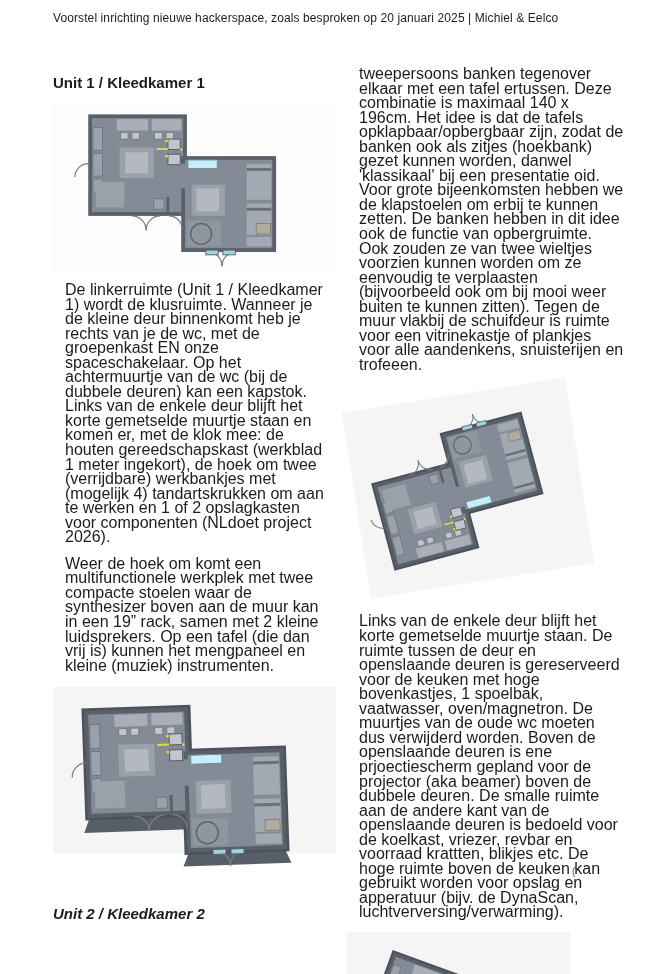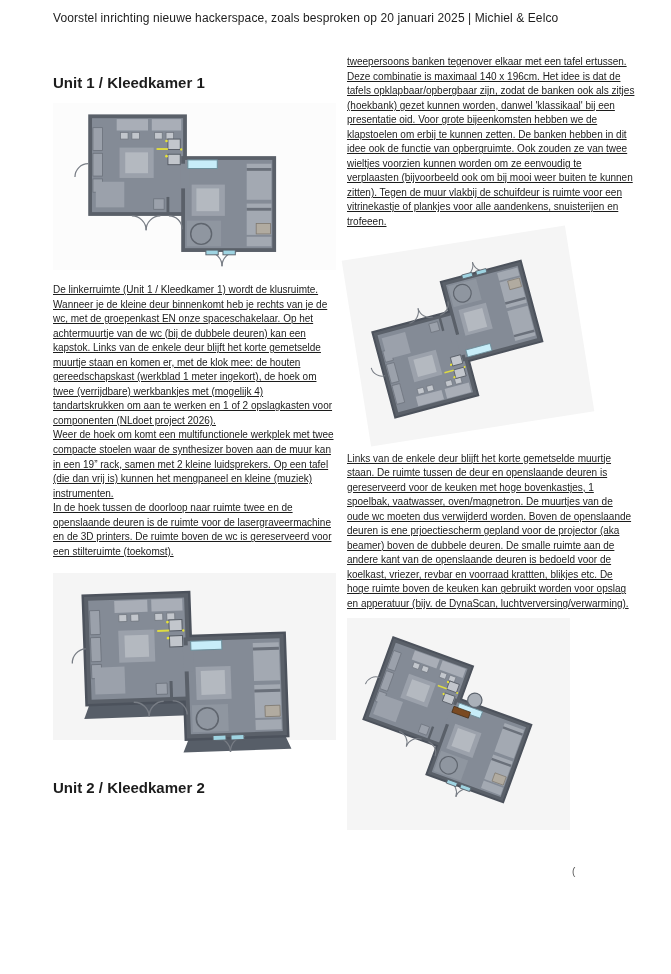--- a/index.html
+++ b/index.html
@@ -8,22 +8,22 @@
     background:#ffffff;color:#1c1c1c;
     font-family:"Liberation Sans", sans-serif;
   }
   .header{
     position:absolute;left:53px;top:11px;
     font-size:12px;white-space:nowrap;letter-spacing:0.1px;
   }
   .col-left{position:absolute;left:53px;top:74px;width:283px;}
   .col-right{position:absolute;left:347px;top:55px;width:289px;}
   .sec-heading{font-size:15px;font-weight:bold;margin:0 0 12px 0;}
-  .sec-heading.second{margin-top:6px;}
-  .body-p{font-size:10px;line-height:14.55px;margin:0;text-decoration:underline;}
+  .sec-heading.second{margin-top:18px;font-style:italic;}
+  .body-p{font-size:16px;line-height:14.55px;margin:12px;}
   .fig{position:relative;}
   .fig svg{display:block;}
   .fig1{width:283px;height:167px;margin:0 0 13px 0;background:#fcfcfc;}
   .fig2{
     width:283px;height:200px;margin:14px 0 0 0;
     background:linear-gradient(to bottom,#f5f5f5 0px,#f5f5f5 167px,rgba(255,255,255,0) 167px);
   }
   .fig3{height:218px;margin:2px 0 2px 0;position:relative;}
   .fig3-inner{
     position:absolute;left:8px;top:10px;width:226px;height:188px;
@@ -109,21 +109,20 @@
   <div class="sec-heading">Unit 1 / Kleedkamer 1</div>
 
   <div class="fig fig1">
     <svg viewBox="0 0 280 176" width="283" height="167">
       <use href="#planBase"></use>
     </svg>
   </div>
 
   <p class="body-p">De linkerruimte (Unit 1 / Kleedkamer 1)  wordt de klusruimte. Wanneer je de kleine deur binnenkomt heb je rechts van je de wc, met de groepenkast EN onze spaceschakelaar. Op het achtermuurtje van de wc (bij de dubbele deuren) kan een kapstok. Links van de enkele deur blijft het korte gemetselde muurtje staan en komen er, met de klok mee: de houten gereedschapskast (werkblad 1 meter ingekort), de hoek om twee (verrijdbare) werkbankjes met (mogelijk 4) tandartskrukken om aan te werken en 1 of 2 opslagkasten voor componenten (NLdoet project 2026).</p>
   <p class="body-p">Weer de hoek om komt een multifunctionele werkplek met twee compacte stoelen waar de synthesizer boven aan de muur kan in een 19” rack, samen met 2 kleine luidsprekers.  Op een tafel (die dan vrij is) kunnen het mengpaneel en kleine (muziek) instrumenten.</p>
-  <p class="body-p">In de hoek tussen de doorloop naar ruimte twee en de openslaande deuren is de ruimte voor de lasergraveermachine en de 3D printers. De ruimte boven de wc is gereserveerd voor een stilteruimte (toekomst).</p>
 
   <div class="fig fig2">
     <svg viewBox="0 0 280 200" width="283" height="200">
       <g transform="translate(4,8) rotate(-2 140 85)">
         <polygon points="30,119 130,119 136,134 24,134" fill="#575e68"></polygon>
         <polygon points="128,157 224,157 230,171 122,171" fill="#575e68"></polygon>
         <use href="#planWalls"></use>
         <use href="#planBase"></use>
       </g>
     </svg>

